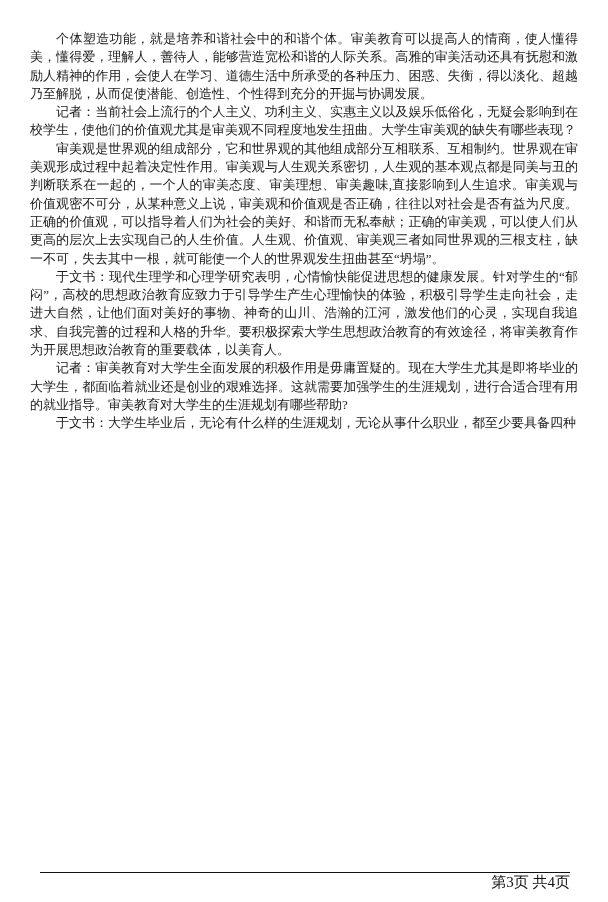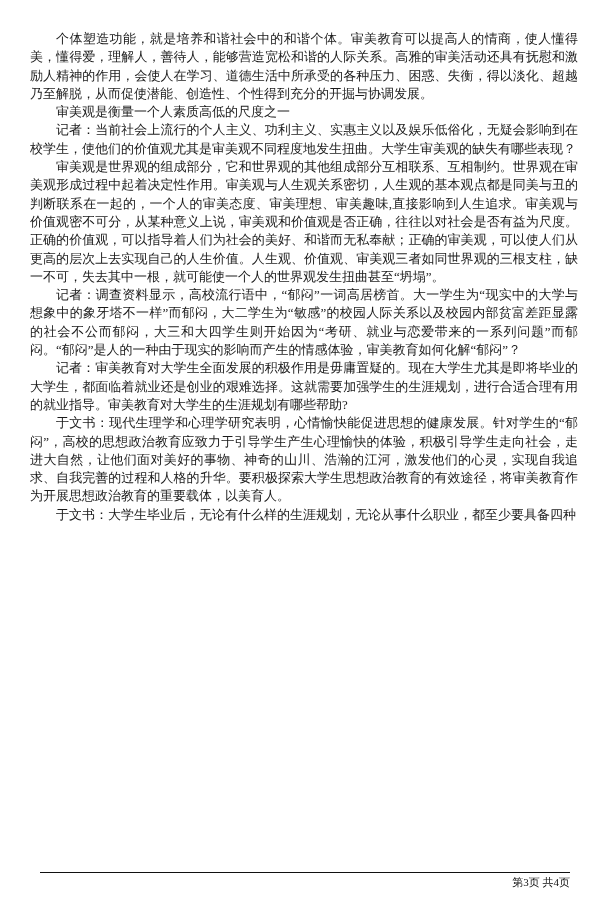--- a/index.html
+++ b/index.html
@@ -46,37 +46,35 @@
     margin-left: 40px;
     margin-right: 38px;
     border-top: 1.5px solid #111111;
     height: 0;
   }
 
   .footer-text {
     margin-right: 38px;
     margin-top: 2px;
     text-align: right;
-    font-size: 11px;
+    font-size: 15px;
     line-height: 15px;
     color: #111111;
   }
 </style>
 </head>
 <body>
 
 <div class="page">
   <div class="content">
     <p>个体塑造功能，就是培养和谐社会中的和谐个体。审美教育可以提高人的情商，使人懂得美，懂得爱，理解人，善待人，能够营造宽松和谐的人际关系。高雅的审美活动还具有抚慰和激励人精神的作用，会使人在学习、道德生活中所承受的各种压力、困惑、失衡，得以淡化、超越乃至解脱，从而促使潜能、创造性、个性得到充分的开掘与协调发展。</p>
-    <p>审美观是衡量一个人素质高低的尺度之一</p>
     <p>记者：当前社会上流行的个人主义、功利主义、实惠主义以及娱乐低俗化，无疑会影响到在校学生，使他们的价值观尤其是审美观不同程度地发生扭曲。大学生审美观的缺失有哪些表现？</p>
     <p>审美观是世界观的组成部分，它和世界观的其他组成部分互相联系、互相制约。世界观在审美观形成过程中起着决定性作用。审美观与人生观关系密切，人生观的基本观点都是同美与丑的判断联系在一起的，一个人的审美态度、审美理想、审美趣味,直接影响到人生追求。审美观与价值观密不可分，从某种意义上说，审美观和价值观是否正确，往往以对社会是否有益为尺度。正确的价值观，可以指导着人们为社会的美好、和谐而无私奉献；正确的审美观，可以使人们从更高的层次上去实现自己的人生价值。人生观、价值观、审美观三者如同世界观的三根支柱，缺一不可，失去其中一根，就可能使一个人的世界观发生扭曲甚至“坍塌”。</p>
-    <p>记者：调查资料显示，高校流行语中，“郁闷”一词高居榜首。大一学生为“现实中的大学与想象中的象牙塔不一样”而郁闷，大二学生为“敏感”的校园人际关系以及校园内部贫富差距显露的社会不公而郁闷，大三和大四学生则开始因为“考研、就业与恋爱带来的一系列问题”而郁闷。“郁闷”是人的一种由于现实的影响而产生的情感体验，审美教育如何化解“郁闷”？</p>
+    <p>于文书：现代生理学和心理学研究表明，心情愉快能促进思想的健康发展。针对学生的“郁闷”，高校的思想政治教育应致力于引导学生产生心理愉快的体验，积极引导学生走向社会，走进大自然，让他们面对美好的事物、神奇的山川、浩瀚的江河，激发他们的心灵，实现自我追求、自我完善的过程和人格的升华。要积极探索大学生思想政治教育的有效途径，将审美教育作为开展思想政治教育的重要载体，以美育人。</p>
     <p>记者：审美教育对大学生全面发展的积极作用是毋庸置疑的。现在大学生尤其是即将毕业的大学生，都面临着就业还是创业的艰难选择。这就需要加强学生的生涯规划，进行合适合理有用的就业指导。审美教育对大学生的生涯规划有哪些帮助?</p>
-    <p>于文书：现代生理学和心理学研究表明，心情愉快能促进思想的健康发展。针对学生的“郁闷”，高校的思想政治教育应致力于引导学生产生心理愉快的体验，积极引导学生走向社会，走进大自然，让他们面对美好的事物、神奇的山川、浩瀚的江河，激发他们的心灵，实现自我追求、自我完善的过程和人格的升华。要积极探索大学生思想政治教育的有效途径，将审美教育作为开展思想政治教育的重要载体，以美育人。</p>
     <p>于文书：大学生毕业后，无论有什么样的生涯规划，无论从事什么职业，都至少要具备四种</p>
   </div>
 
   <div class="footer">
     <div class="footer-rule"></div>
     <div class="footer-text">第3页 共4页</div>
   </div>
 </div>
 
 </body></html>

